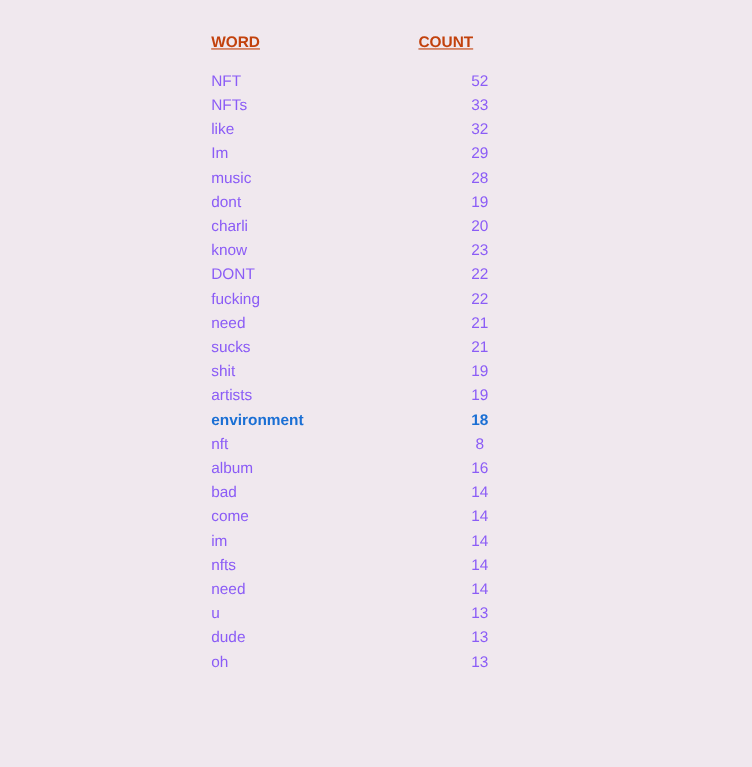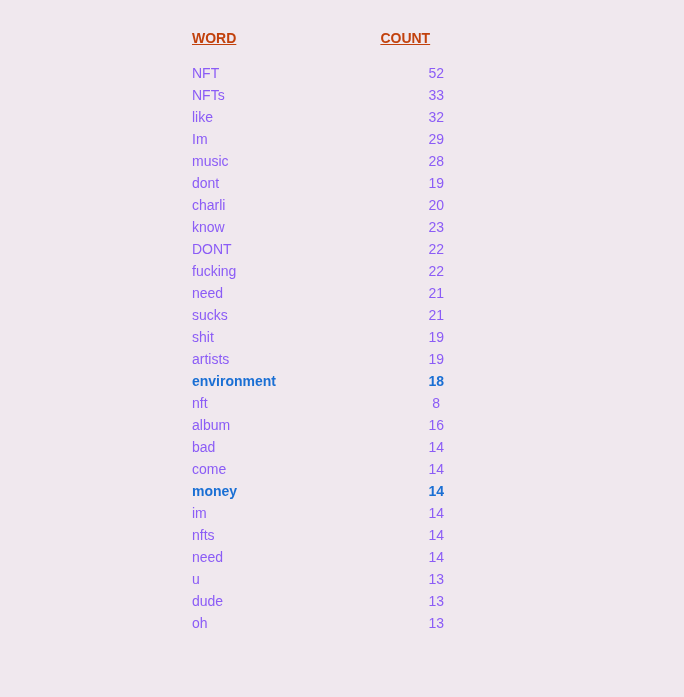--- a/index.html
+++ b/index.html
@@ -138,24 +138,20 @@
         </tr>
         <tr>
           <td>bad</td>
           <td>14</td>
         </tr>
         <tr>
           <td>come</td>
           <td>14</td>
         </tr>
         <tr>
-          <td class="highlight">money</td>
-          <td class="highlight">14</td>
-        </tr>
-        <tr>
           <td>im</td>
           <td>14</td>
         </tr>
         <tr>
           <td>nfts</td>
           <td>14</td>
         </tr>
         <tr>
           <td>need</td>
           <td>14</td>

